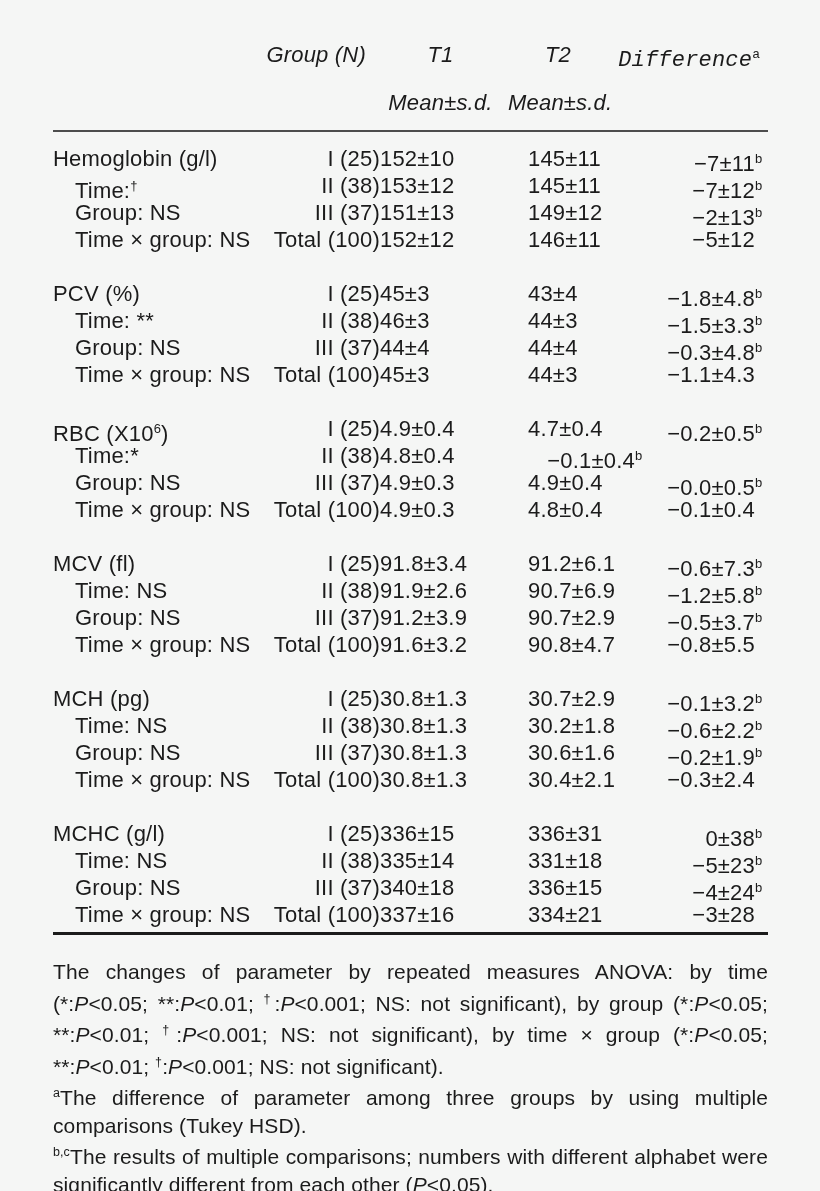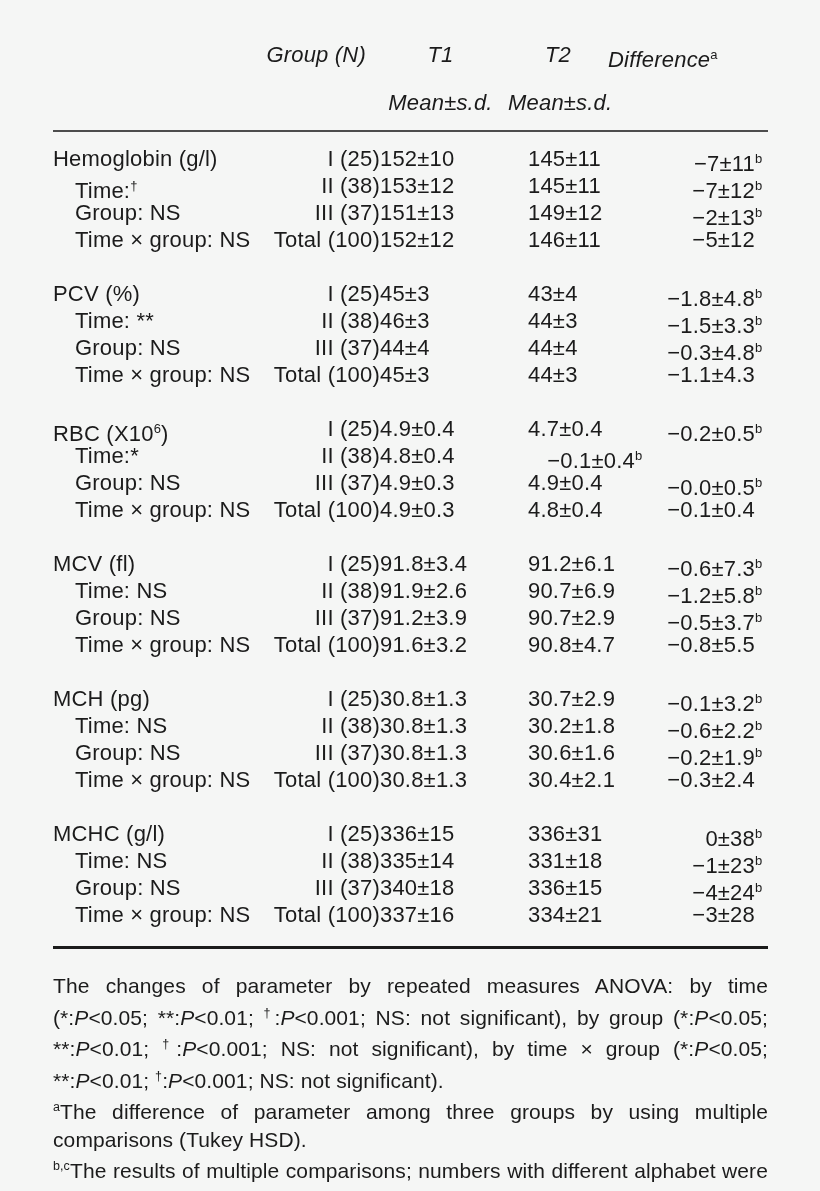--- a/index.html
+++ b/index.html
@@ -11,28 +11,28 @@
     -webkit-font-smoothing:antialiased;
   }
   .page{position:relative;width:715px;margin:0 0 0 53px;padding-top:41px;}
 
   
   .hrow{display:grid;grid-template-columns:170px 150px 135px 100px 160px;height:28px;line-height:28px;font-style:italic;font-size:22px;letter-spacing:.2px;}
   .hrow + .hrow{margin-top:20px;}
   .h{white-space:nowrap;}
   .h.group{text-align:right;padding-right:7px;}
   .h.t1,.h.t2{text-align:center;}
-  .h.diff{text-align:left;padding-right:8px;}
+  .h.diff{text-align:right;padding-right:8px;font-family:Liberation Mono, monospace;}
   .h sup{font-size:13px;font-style:normal;letter-spacing:0;}
 
   .rule-top{height:2px;background:#4d4d4d;margin-top:13px;}
   .rule-bottom{height:3px;background:#1b1b1b;}
 
   
-  .tbody{padding-top:13px;padding-bottom:18px;}
+  .tbody{padding-top:13px;padding-bottom:4px;}
   .section{margin-bottom:27px;}
   .section:last-child{margin-bottom:0;}
   .row{display:grid;grid-template-columns:170px 157px 148px 120px 120px;height:27px;line-height:27px;font-size:22px;letter-spacing:.2px;}
   .c{white-space:nowrap;}
   .c.label{text-align:left;}
   .c.label.indent{padding-left:22px;}
   .c.group{text-align:right;}
   .c.t1,.c.t2{}
   .c.diff{text-align:right;}
   .c sup,.sup-slot sup{font-size:13px;}
@@ -240,21 +240,21 @@
     <div class="c t1">336±15</div>
     <div class="c t2">336±31</div>
     <div class="c diff"><span class="num">0±38</span><span class="sup-slot"><sup>b</sup></span></div>
   </div>
 
   <div class="row">
     <div class="c label indent"><span>Time: NS</span></div>
     <div class="c group">II (38)</div>
     <div class="c t1">335±14</div>
     <div class="c t2">331±18</div>
-    <div class="c diff"><span class="num">−1±23</span><span class="sup-slot"><sup>b</sup></span></div>
+    <div class="c diff"><span class="num">−5±23</span><span class="sup-slot"><sup>b</sup></span></div>
   </div>
 
   <div class="row">
     <div class="c label indent"><span>Group: NS</span></div>
     <div class="c group">III (37)</div>
     <div class="c t1">340±18</div>
     <div class="c t2">336±15</div>
     <div class="c diff"><span class="num">−4±24</span><span class="sup-slot"><sup>b</sup></span></div>
   </div>
 

